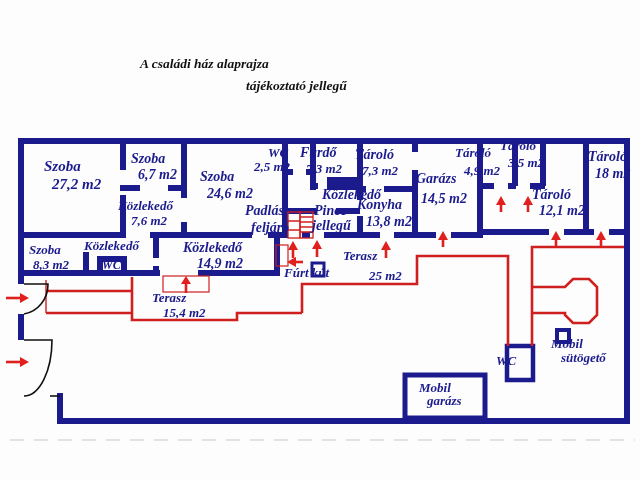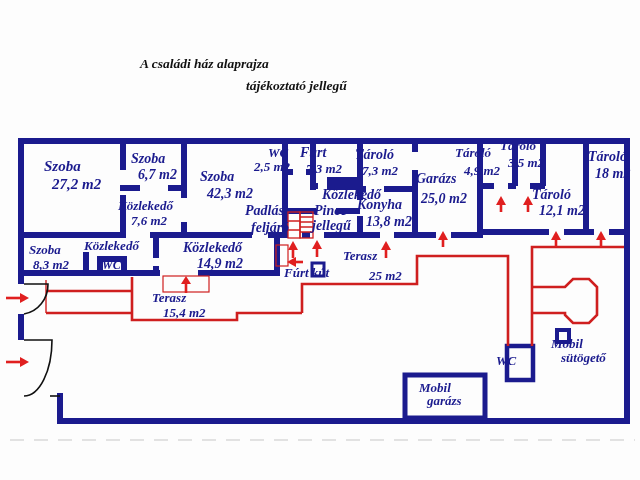--- a/index.html
+++ b/index.html
@@ -151,33 +151,33 @@
   <div class="lbl title" style="left:246px;top:79px">tájékoztató jellegű</div>
   <div class="lbl title" style="left:140px;top:57px">A családi ház alaprajza</div>
 
   <div class="lbl s15" style="left:44px;top:159px">Szoba</div>
   <div class="lbl s15" style="left:52px;top:177px">27,2 m2</div>
 
   <div class="lbl" style="left:131px;top:152px">Szoba</div>
   <div class="lbl" style="left:138px;top:168px">6,7 m2</div>
 
   <div class="lbl" style="left:200px;top:170px">Szoba</div>
-  <div class="lbl" style="left:207px;top:187px">42,3 m2</div>
+  <div class="lbl" style="left:207px;top:187px">24,6 m2</div>
 
   <div class="lbl s13" style="left:268px;top:146px">WC</div>
   <div class="lbl s13" style="left:254px;top:160px">2,5 m2</div>
 
-  <div class="lbl" style="left:300px;top:146px">Fúrt</div>
+  <div class="lbl" style="left:300px;top:146px">Fürdő</div>
   <div class="lbl s13" style="left:306px;top:162px">7,3 m2</div>
 
   <div class="lbl" style="left:355px;top:148px">Tároló</div>
   <div class="lbl s13" style="left:362px;top:164px">7,3 m2</div>
 
   <div class="lbl" style="left:416px;top:172px">Garázs</div>
-  <div class="lbl" style="left:421px;top:192px">25,0 m2</div>
+  <div class="lbl" style="left:421px;top:192px">14,5 m2</div>
 
   <div class="lbl s13" style="left:455px;top:146px">Tároló</div>
   <div class="lbl s13" style="left:464px;top:164px">4,9 m2</div>
 
   <div class="lbl s13" style="left:500px;top:139px">Tároló</div>
   <div class="lbl s13" style="left:508px;top:156px">3,5 m2</div>
 
   <div class="lbl" style="left:588px;top:150px">Tároló</div>
   <div class="lbl" style="left:595px;top:167px">18 m2</div>
 

